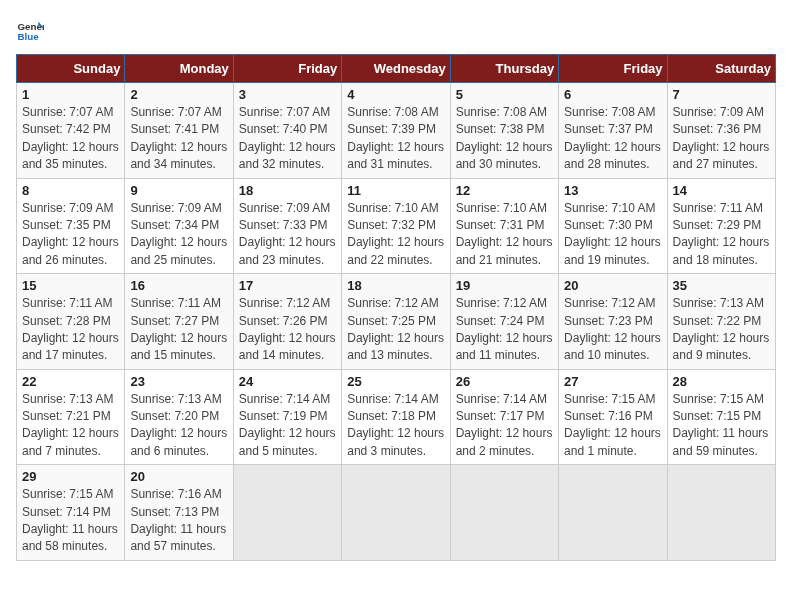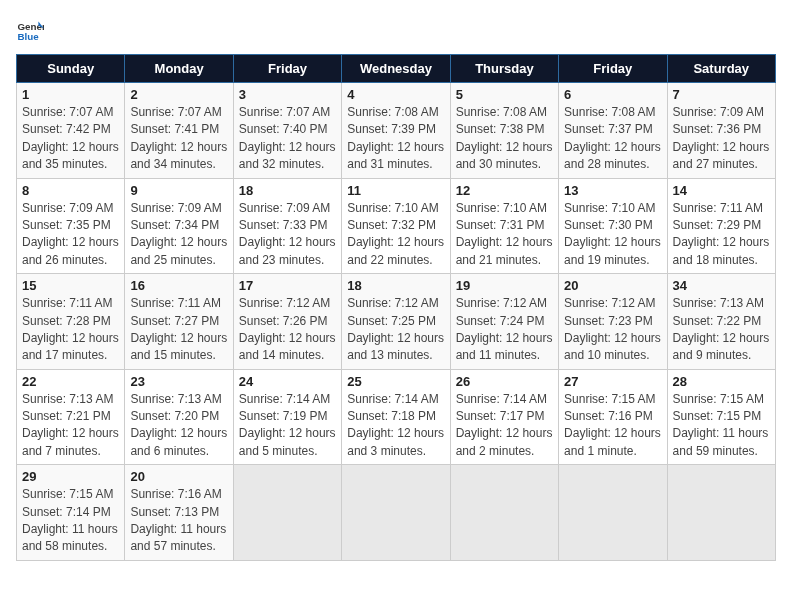--- a/index.html
+++ b/index.html
@@ -37,24 +37,24 @@
       font-size: 15px;
       font-weight: normal;
       color: #555;
     }
     table {
       width: 100%;
       border-collapse: collapse;
       font-size: 11px;
     }
     thead tr th {
-      background-color: #0f172a;
+      background-color: #7f1d1d;
       color: #fff;
       padding: 6px 4px;
-      text-align: center;
+      text-align: right;
       font-size: 13px;
       font-weight: bold;
       border: 1px solid #2d6aa0;
     }
     tbody tr td {
       border: 1px solid #ccc;
       padding: 4px 5px;
       vertical-align: top;
       width: 107px;
       min-height: 70px;
@@ -192,21 +192,21 @@
         </td>
         <td>
           <span class="day-num">19</span>
           <div class="day-info">Sunrise: 7:12 AM<br>Sunset: 7:24 PM<br>Daylight: 12 hours and 11 minutes.</div>
         </td>
         <td>
           <span class="day-num">20</span>
           <div class="day-info">Sunrise: 7:12 AM<br>Sunset: 7:23 PM<br>Daylight: 12 hours and 10 minutes.</div>
         </td>
         <td>
-          <span class="day-num">34</span>
+          <span class="day-num">35</span>
           <div class="day-info">Sunrise: 7:13 AM<br>Sunset: 7:22 PM<br>Daylight: 12 hours and 9 minutes.</div>
         </td>
       </tr>
       <tr>
         <td>
           <span class="day-num">22</span>
           <div class="day-info">Sunrise: 7:13 AM<br>Sunset: 7:21 PM<br>Daylight: 12 hours and 7 minutes.</div>
         </td>
         <td>
           <span class="day-num">23</span>

